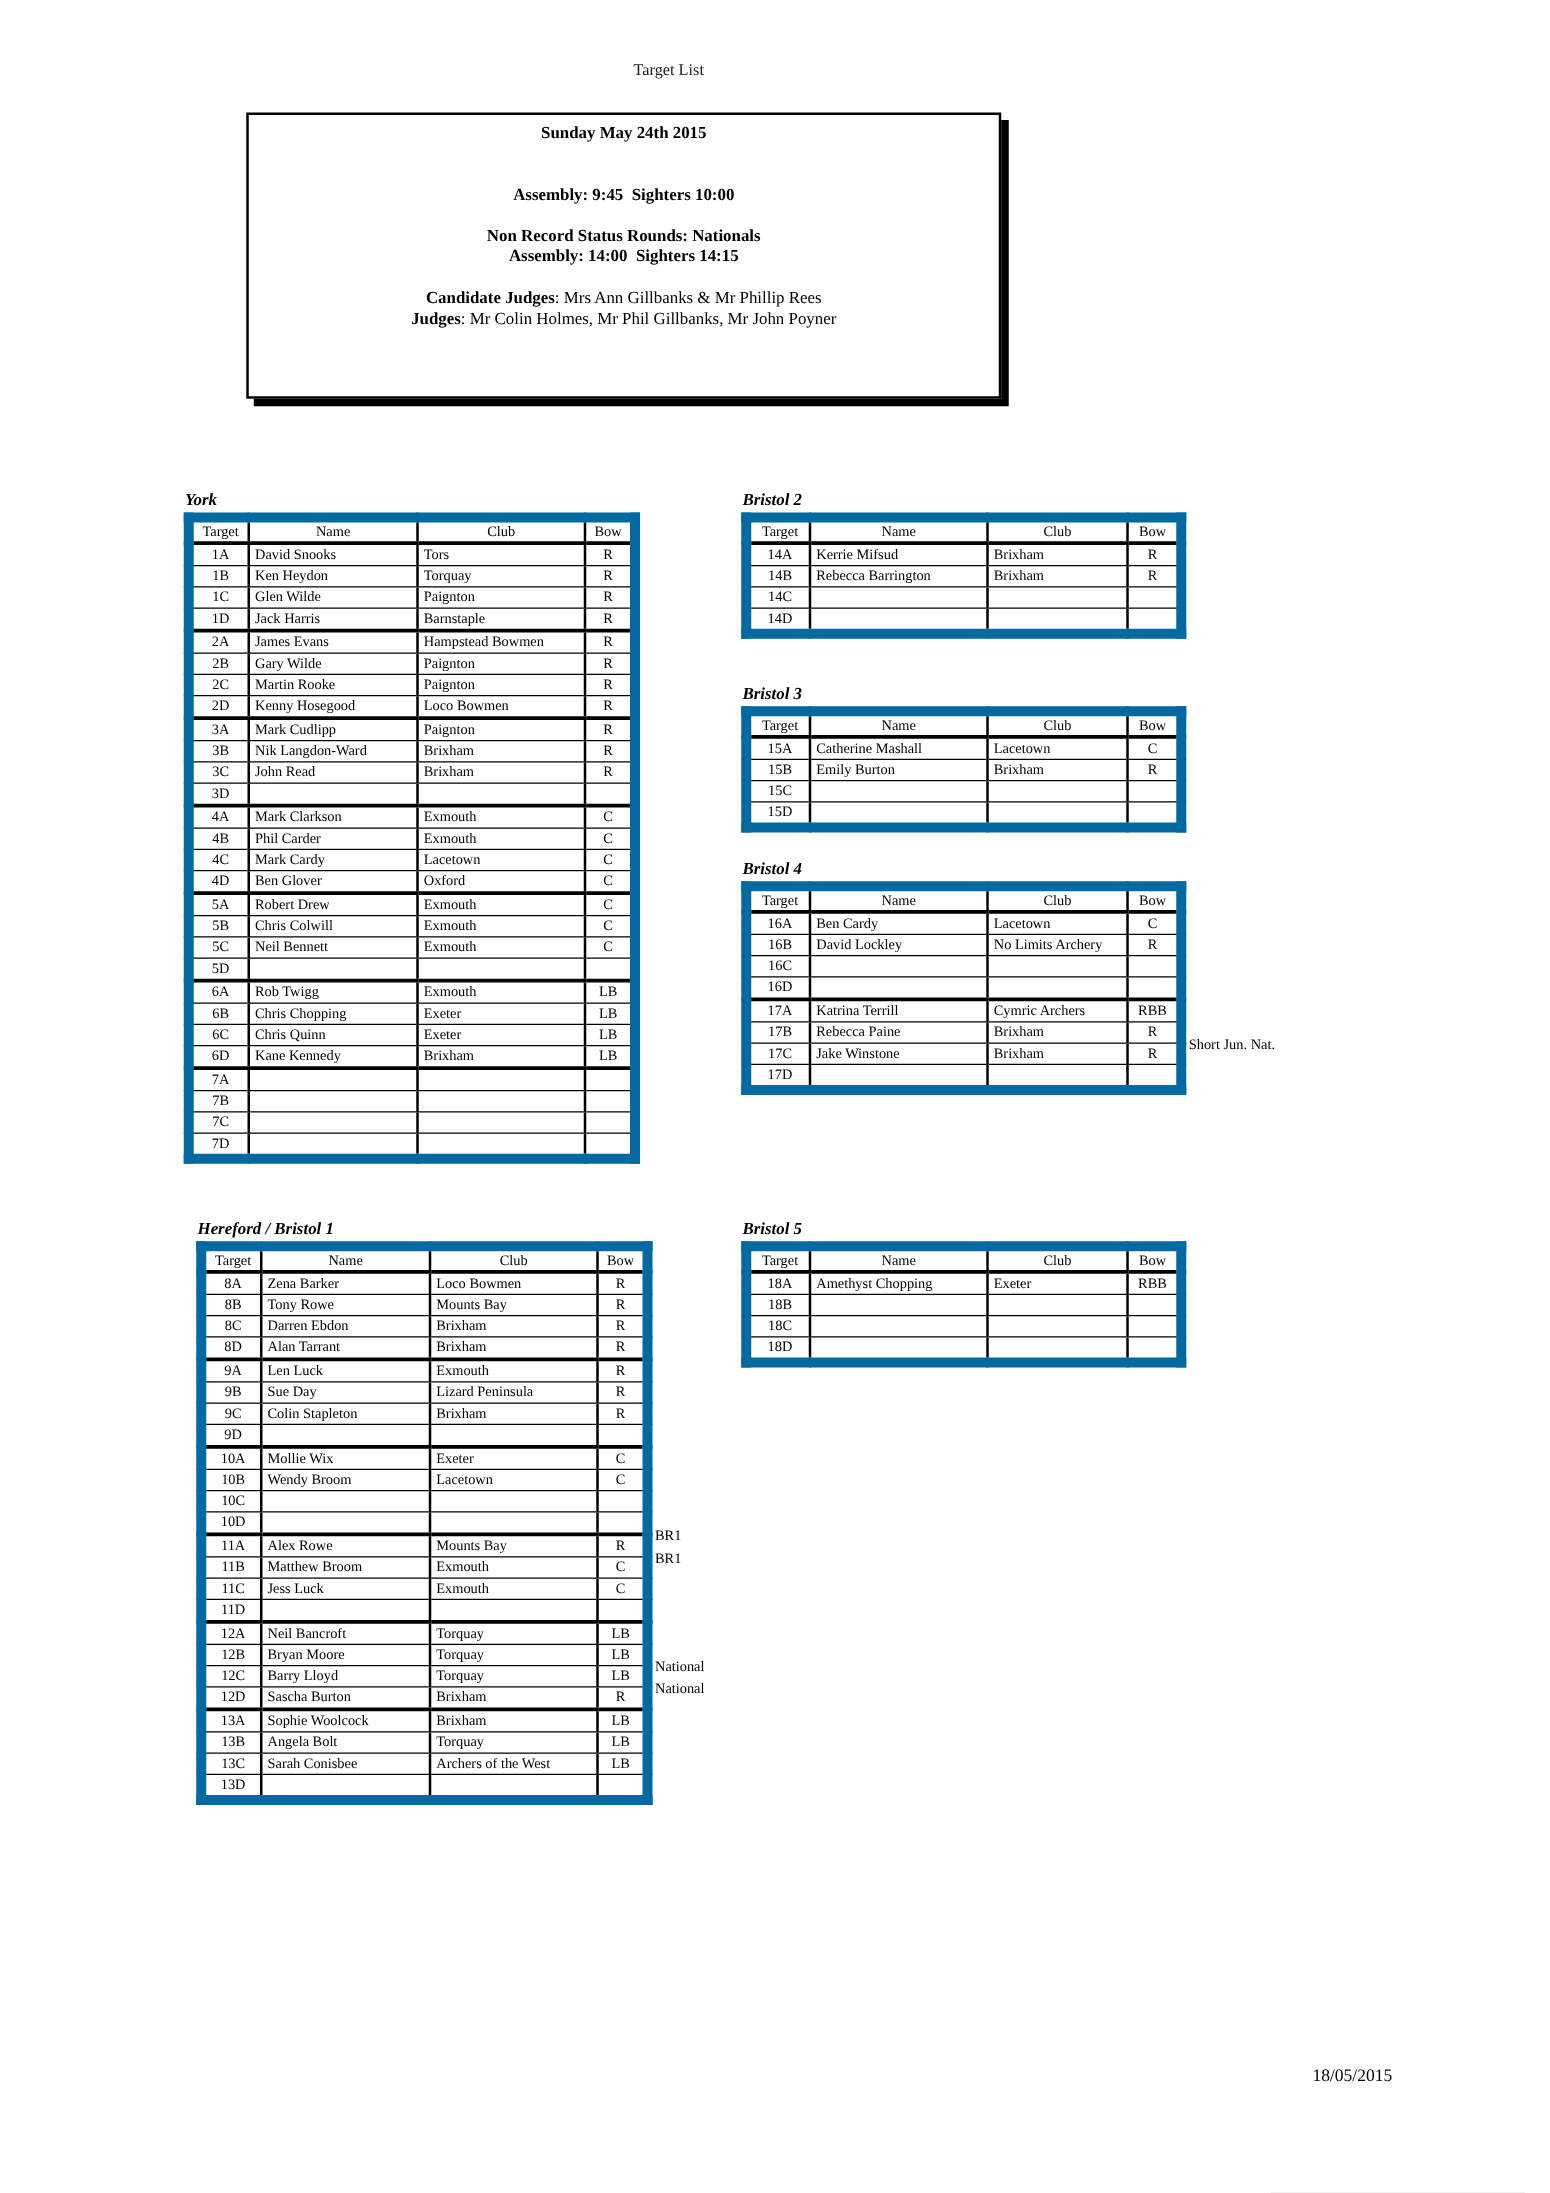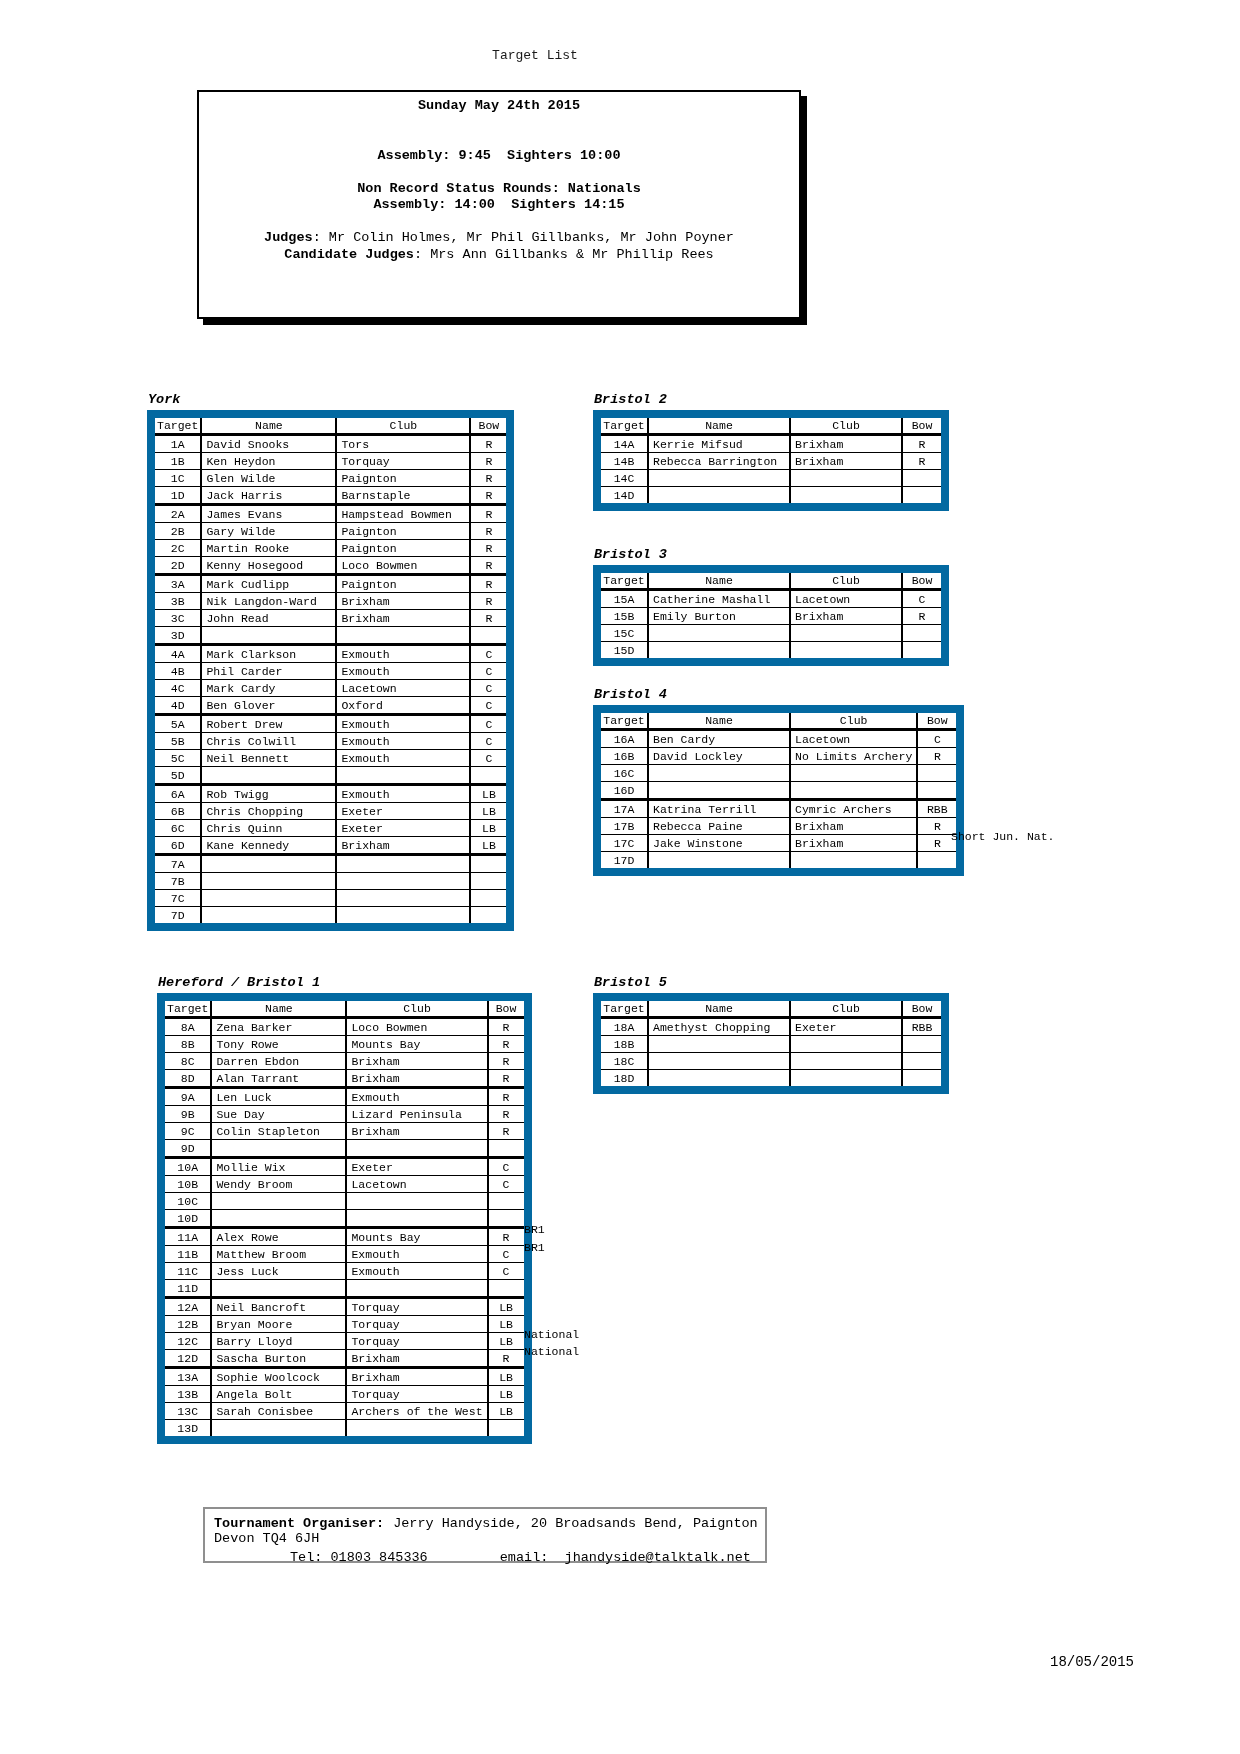--- a/index.html
+++ b/index.html
@@ -1,18 +1,18 @@
 <!DOCTYPE html>
 <html><head>
 <meta charset="utf-8">
 <style>
   html,body { margin:0; padding:0; background:#e8e8e8; }
   .page {
     position:relative; width:1240px; height:1754px; background:#ffffff;
-    font-family:Liberation Mono, monospace; color:#000; overflow:hidden;
+    font-family:Liberation Serif, serif; color:#000; overflow:hidden;
     margin:0 auto;
   }
   .doc-title {
     position:absolute; left:455px; top:48px; width:160px;
     font-size:13px; text-align:center; color:#1a1a1a;
   }
   .header-box {
     position:absolute; left:197px; top:90px; width:600px; height:219px;
     border:2px solid #000; box-shadow:6px 6px 0 #000; background:#fff;
     text-align:center; padding-top:6px;
@@ -58,22 +58,22 @@
 
   <div class="header-box">
     <div class="hb-line bold">Sunday May 24th 2015</div>
     <div class="hb-gap"></div>
     <div class="hb-gap"></div>
     <div class="hb-line bold">Assembly: 9:45  Sighters 10:00</div>
     <div class="hb-gap"></div>
     <div class="hb-line bold">Non Record Status Rounds: Nationals</div>
     <div class="hb-line bold">Assembly: 14:00  Sighters 14:15</div>
     <div class="hb-gap"></div>
+    <div class="hb-line"><span class="bold">Candidate Judges</span><span>: Mrs Ann Gillbanks &amp; Mr Phillip Rees</span></div>
     <div class="hb-line"><span class="bold">Judges</span><span>: Mr Colin Holmes, Mr Phil Gillbanks, Mr John Poyner</span></div>
-    <div class="hb-line"><span class="bold">Candidate Judges</span><span>: Mrs Ann Gillbanks &amp; Mr Phillip Rees</span></div>
   </div>
 
   <div id="tables">
       <div class="tbl-wrap tbl-left" style="left: 147px; top: 392px;">
         <div class="tbl-title">York</div>
         <table class="roster">
           <colgroup>
             <col class="w-target">
             <col class="w-name">
             <col class="w-club">
@@ -628,20 +628,16 @@
               <td class="c-target">18D</td>
               <td class="c-name"></td>
               <td class="c-club"></td>
               <td class="c-bow"></td>
             </tr>
           </tbody>
         </table>
       </div>
     </div>
 
-  <div class="footer-box">
-    <div class="fb-line1"><span class="bold">Tournament Organiser:</span><span class="fb-text">Jerry Handyside, 20 Broadsands Bend, Paignton Devon TQ4 6JH</span></div>
-    <div class="fb-line2"><span class="fb-tel">Tel: 01803 845336</span><span class="fb-email">email:  jhandyside@talktalk.net</span></div>
-  </div>
 
   <div class="date-stamp">18/05/2015</div>
 
 </div>
 
 </body></html>

